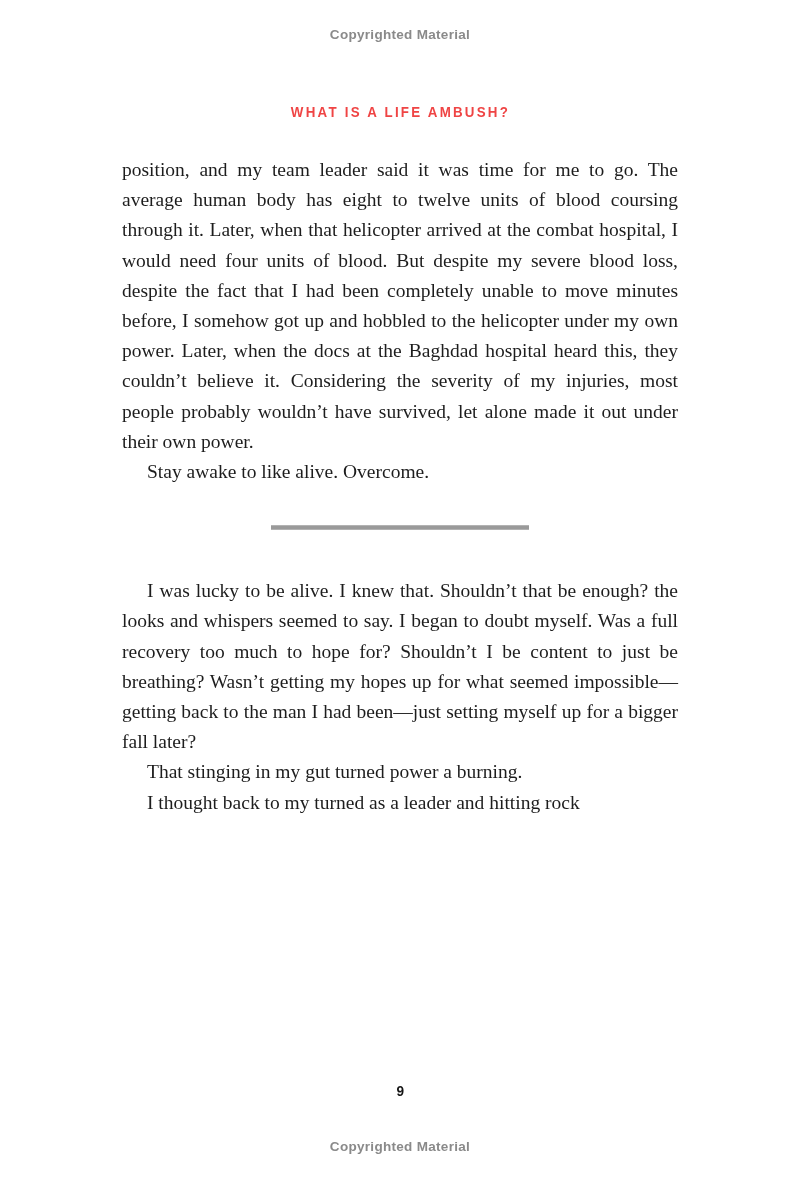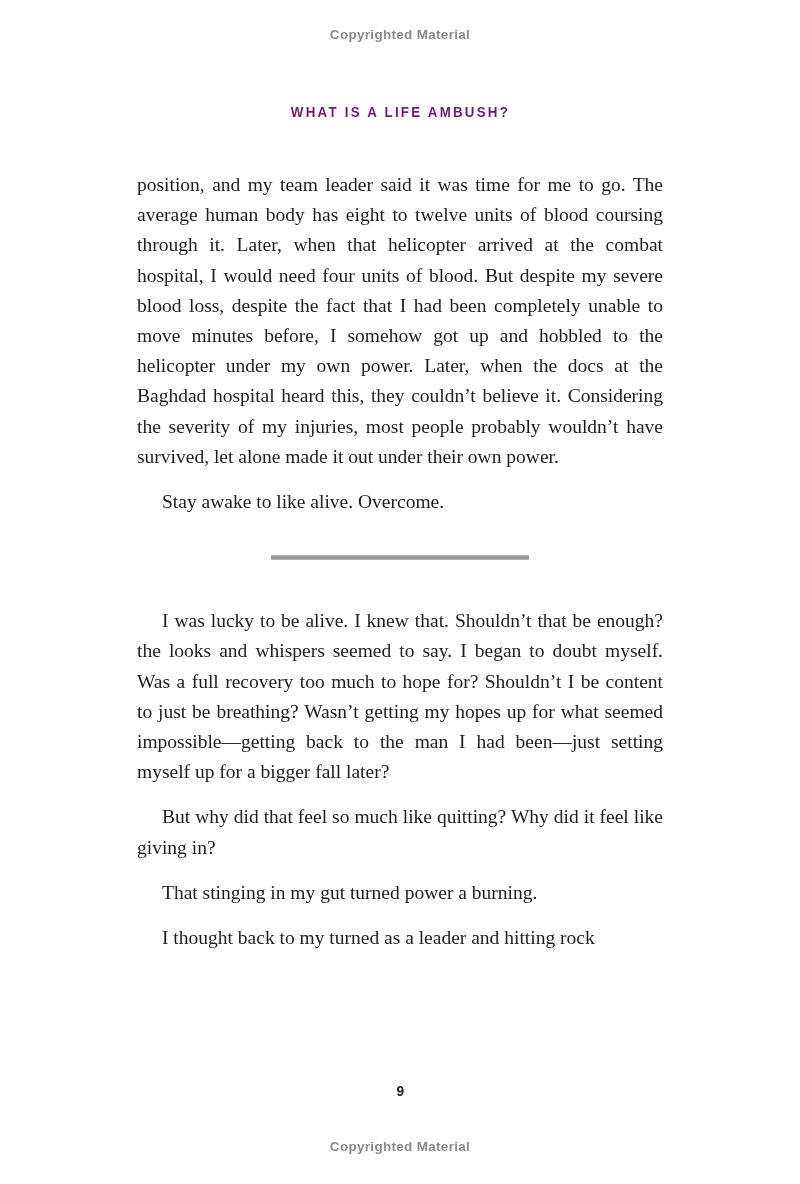--- a/index.html
+++ b/index.html
@@ -30,41 +30,41 @@
   .copyright.bottom { top: 1139px; }
   .chapter-header {
     position: absolute;
     top: 103px;
     left: 0;
     width: 800px;
     text-align: center;
     font-family: "Liberation Sans", sans-serif;
     font-size: 15.5px;
     font-weight: bold;
-    color: #701a75;
+    color: #ef4444;
     letter-spacing: 2.6px;
   }
   .chapter-header .squeeze {
     display: inline-block;
     transform: scaleX(0.86);
     transform-origin: center;
     white-space: nowrap;
   }
   .body-text {
     position: absolute;
     top: 155px;
     left: 122px;
     width: 556px;
     font-size: 19.5px;
     line-height: 30.2px;
     color: #1d1d1d;
     text-align: justify;
   }
   .body-text p {
-    margin: 15px;
+    margin: 0;
     padding: 0;
   }
   .body-text p.indent {
     text-indent: 25px;
   }
   .section-divider {
     height: 5px;
     width: 258px;
     margin: 38px auto 46px auto;
     background: #9a9a9a;
@@ -100,21 +100,20 @@
     <span class="squeeze">WHAT IS A LIFE AMBUSH?</span>
   </div>
 
   <div class="body-text">
     <p>position, and my team leader said it was time for me to go. The average human body has eight to twelve units of blood coursing through it. Later, when that helicopter arrived at the combat hospital, I would need four units of blood. But despite my severe blood loss, despite the fact that I had been completely unable to move minutes before, I somehow got up and hobbled to the helicopter under my own power. Later, when the docs at the Baghdad hospital heard this, they couldn’t believe it. Considering the severity of my injuries, most people probably wouldn’t have survived, let alone made it out under their own power.</p>
     <p class="indent">Stay awake to like alive. Overcome.</p>
 
     <div class="section-divider"></div>
 
     <p class="indent">I was lucky to be alive. I knew that. Shouldn’t that be enough? the looks and whispers seemed to say. I began to doubt myself. Was a full recovery too much to hope for? Shouldn’t I be content to just be breathing? Wasn’t getting my hopes up for what seemed impossible—getting back to the man I had been—just setting myself up for a bigger fall later?</p>
-    <p class="indent">But why did that feel so much like quitting? Why did it feel like giving in?</p>
     <p class="indent">That stinging in my gut turned power a burning.</p>
     <p class="indent">I thought back to my turned as a leader and hitting rock</p>
   </div>
 
   <div class="page-number">
     <span class="squeeze">9</span>
   </div>
 
   <div class="copyright bottom">Copyrighted Material</div>
 

